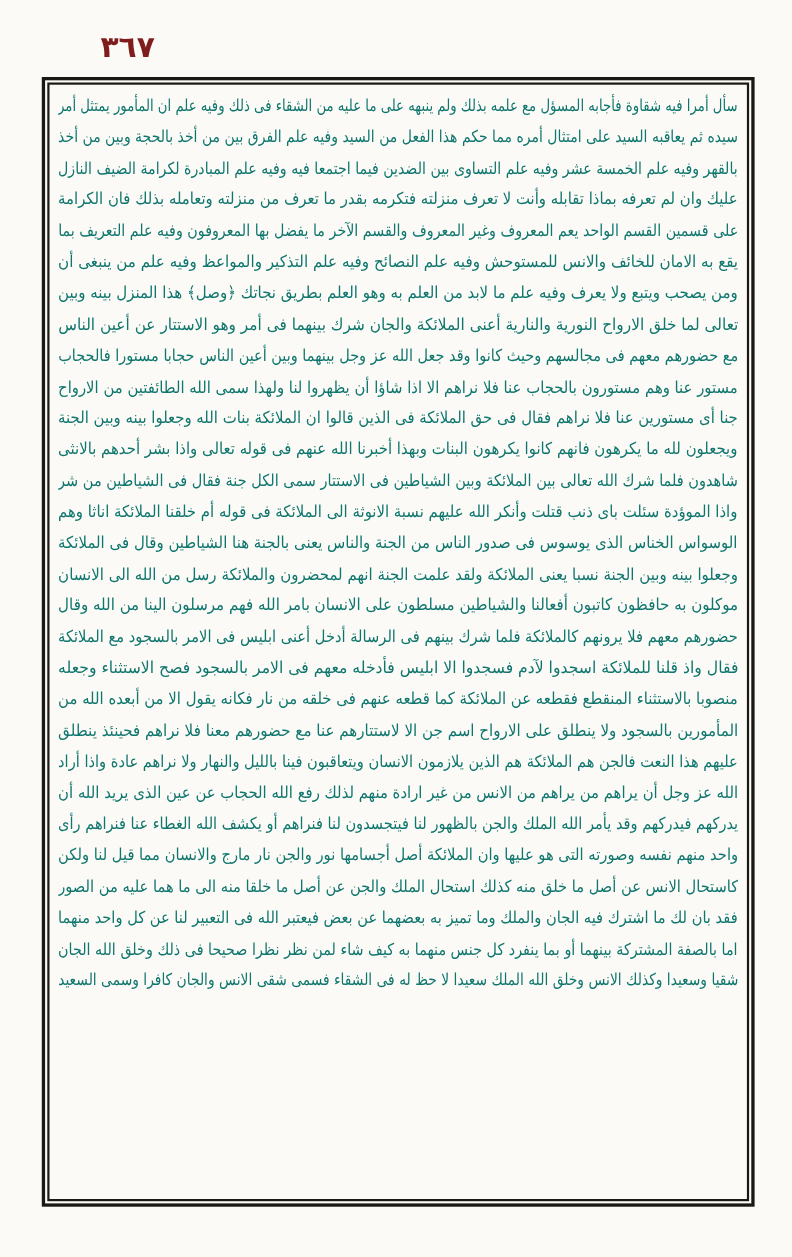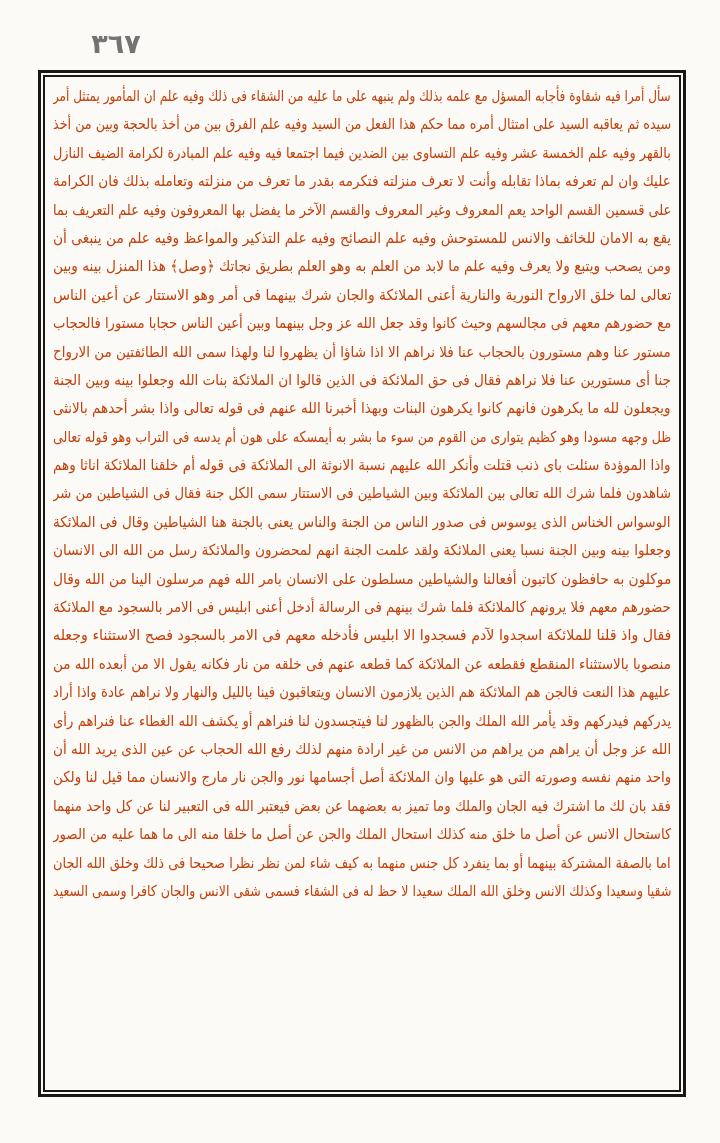--- a/index.html
+++ b/index.html
@@ -15,21 +15,21 @@
     font-family: "DejaVu Sans", sans-serif;
   }
   .page-number {
     position: absolute;
     top: 28px;
     left: 84px;
     width: 64px;
     text-align: center;
     font-size: 27px;
     font-weight: bold;
-    color: #737373;
+    color: #7f1d1d;
     letter-spacing: 1px;
   }
   .frame {
     position: absolute;
     left: 38px;
     top: 70px;
     width: 648px;
     height: 1027px;
     box-sizing: border-box;
     border: 3px solid #1b1813;
@@ -44,21 +44,21 @@
     inset: 5px 8px 4px 8px;
     direction: rtl;
     overflow: hidden;
   }
   .line {
     height: 28.4px;
     line-height: 28.4px;
     white-space: nowrap;
     overflow: visible;
     font-size: 15px;
-    color: #c2410c;
+    color: #0f766e;
   }
   .line-text {
     display: inline-block;
     white-space: nowrap;
     transform-origin: 100% 50%;
   }
 </style>
 </head>
 <body>
 
@@ -74,34 +74,34 @@
         <div class="line"><span class="line-text" style="transform: scaleX(0.858333);">بالقهر وفيه علم الخمسة عشر وفيه علم التساوى بين الضدين فيما اجتمعا فيه وفيه علم المبادرة لكرامة الضيف النازل</span></div>
         <div class="line"><span class="line-text" style="transform: scaleX(0.900875);">عليك وان لم تعرفه بماذا تقابله وأنت لا تعرف منزلته فتكرمه بقدر ما تعرف من منزلته وتعامله بذلك فان الكرامة</span></div>
         <div class="line"><span class="line-text" style="transform: scaleX(0.864336);">على قسمين القسم الواحد يعم المعروف وغير المعروف والقسم الآخر ما يفضل بها المعروفون وفيه علم التعريف بما</span></div>
         <div class="line"><span class="line-text" style="transform: scaleX(0.916914);">يقع به الامان للخائف والانس للمستوحش وفيه علم النصائح وفيه علم التذكير والمواعظ وفيه علم من ينبغى أن</span></div>
         <div class="line"><span class="line-text" style="transform: scaleX(0.910162);">ومن يصحب ويتبع ولا يعرف وفيه علم ما لابد من العلم به وهو العلم بطريق نجاتك ﴿وصل﴾ هذا المنزل بينه وبين</span></div>
         <div class="line"><span class="line-text" style="transform: scaleX(0.930723);">تعالى لما خلق الارواح النورية والنارية أعنى الملائكة والجان شرك بينهما فى أمر وهو الاستتار عن أعين الناس</span></div>
         <div class="line"><span class="line-text" style="transform: scaleX(0.877841);">مع حضورهم معهم فى مجالسهم وحيث كانوا وقد جعل الله عز وجل بينهما وبين أعين الناس حجابا مستورا فالحجاب</span></div>
         <div class="line"><span class="line-text" style="transform: scaleX(0.899563);">مستور عنا وهم مستورون بالحجاب عنا فلا نراهم الا اذا شاؤا أن يظهروا لنا ولهذا سمى الله الطائفتين من الارواح</span></div>
         <div class="line"><span class="line-text" style="transform: scaleX(0.90219);">جنا أى مستورين عنا فلا نراهم فقال فى حق الملائكة فى الذين قالوا ان الملائكة بنات الله وجعلوا بينه وبين الجنة</span></div>
         <div class="line"><span class="line-text" style="transform: scaleX(0.903509);">ويجعلون لله ما يكرهون فانهم كانوا يكرهون البنات وبهذا أخبرنا الله عنهم فى قوله تعالى واذا بشر أحدهم بالانثى</span></div>
-        <div class="line"><span class="line-text" style="transform: scaleX(0.840816);">ظل وجهه مسودا وهو كظيم يتوارى من القوم من سوء ما بشر به أيمسكه على هون أم يدسه فى التراب وهو قوله تعالى</span></div>
+        <div class="line"><span class="line-text" style="transform: scaleX(0.87909);">شاهدون فلما شرك الله تعالى بين الملائكة وبين الشياطين فى الاستتار سمى الكل جنة فقال فى الشياطين من شر</span></div>
         <div class="line"><span class="line-text" style="transform: scaleX(0.903509);">واذا الموؤدة سئلت باى ذنب قتلت وأنكر الله عليهم نسبة الانوثة الى الملائكة فى قوله أم خلقنا الملائكة اناثا وهم</span></div>
-        <div class="line"><span class="line-text" style="transform: scaleX(0.87909);">شاهدون فلما شرك الله تعالى بين الملائكة وبين الشياطين فى الاستتار سمى الكل جنة فقال فى الشياطين من شر</span></div>
         <div class="line"><span class="line-text" style="transform: scaleX(0.906158);">الوسواس الخناس الذى يوسوس فى صدور الناس من الجنة والناس يعنى بالجنة هنا الشياطين وقال فى الملائكة</span></div>
         <div class="line"><span class="line-text" style="transform: scaleX(0.908824);">وجعلوا بينه وبين الجنة نسبا يعنى الملائكة ولقد علمت الجنة انهم لمحضرون والملائكة رسل من الله الى الانسان</span></div>
         <div class="line"><span class="line-text" style="transform: scaleX(0.914201);">موكلون به حافظون كاتبون أفعالنا والشياطين مسلطون على الانسان بامر الله فهم مرسلون الينا من الله وقال</span></div>
         <div class="line"><span class="line-text" style="transform: scaleX(0.887931);">حضورهم معهم فلا يرونهم كالملائكة فلما شرك بينهم فى الرسالة أدخل أعنى ابليس فى الامر بالسجود مع الملائكة</span></div>
         <div class="line"><span class="line-text" style="transform: scaleX(0.947853);">فقال واذ قلنا للملائكة اسجدوا لآدم فسجدوا الا ابليس فأدخله معهم فى الامر بالسجود فصح الاستثناء وجعله</span></div>
         <div class="line"><span class="line-text" style="transform: scaleX(0.90219);">منصوبا بالاستثناء المنقطع فقطعه عن الملائكة كما قطعه عنهم فى خلقه من نار فكانه يقول الا من أبعده الله من</span></div>
+        <div class="line"><span class="line-text" style="transform: scaleX(0.915556);">المأمورين بالسجود ولا ينطلق على الارواح اسم جن الا لاستتارهم عنا مع حضورهم معنا فلا نراهم فحينئذ ينطلق</span></div>
         <div class="line"><span class="line-text" style="transform: scaleX(0.886657);">عليهم هذا النعت فالجن هم الملائكة هم الذين يلازمون الانسان ويتعاقبون فينا بالليل والنهار ولا نراهم عادة واذا أراد</span></div>
+        <div class="line"><span class="line-text" style="transform: scaleX(0.900875);">الله عز وجل أن يراهم من يراهم من الانس من غير ارادة منهم لذلك رفع الله الحجاب عن عين الذى يريد الله أن</span></div>
         <div class="line"><span class="line-text" style="transform: scaleX(0.881598);">يدركهم فيدركهم وقد يأمر الله الملك والجن بالظهور لنا فيتجسدون لنا فنراهم أو يكشف الله الغطاء عنا فنراهم رأى</span></div>
-        <div class="line"><span class="line-text" style="transform: scaleX(0.900875);">الله عز وجل أن يراهم من يراهم من الانس من غير ارادة منهم لذلك رفع الله الحجاب عن عين الذى يريد الله أن</span></div>
         <div class="line"><span class="line-text" style="transform: scaleX(0.891775);">واحد منهم نفسه وصورته التى هو عليها وان الملائكة أصل أجسامها نور والجن نار مارج والانسان مما قيل لنا ولكن</span></div>
+        <div class="line"><span class="line-text" style="transform: scaleX(0.889209);">كاستحال الانس عن أصل ما خلق منه كذلك استحال الملك والجن عن أصل ما خلقا منه الى ما هما عليه من الصور</span></div>
         <div class="line"><span class="line-text" style="transform: scaleX(0.886657);">فقد بان لك ما اشترك فيه الجان والملك وما تميز به بعضهما عن بعض فيعتبر الله فى التعبير لنا عن كل واحد منهما</span></div>
-        <div class="line"><span class="line-text" style="transform: scaleX(0.889209);">كاستحال الانس عن أصل ما خلق منه كذلك استحال الملك والجن عن أصل ما خلقا منه الى ما هما عليه من الصور</span></div>
         <div class="line"><span class="line-text" style="transform: scaleX(0.867978);">اما بالصفة المشتركة بينهما أو بما ينفرد كل جنس منهما به كيف شاء لمن نظر نظرا صحيحا فى ذلك وخلق الله الجان</span></div>
         <div class="line"><span class="line-text" style="transform: scaleX(0.838535);">شقيا وسعيدا وكذلك الانس وخلق الله الملك سعيدا لا حظ له فى الشقاء فسمى شقى الانس والجان كافرا وسمى السعيد</span></div>
       </div>
     </div>
   </div>
 
 </div>
 
 </body></html>

